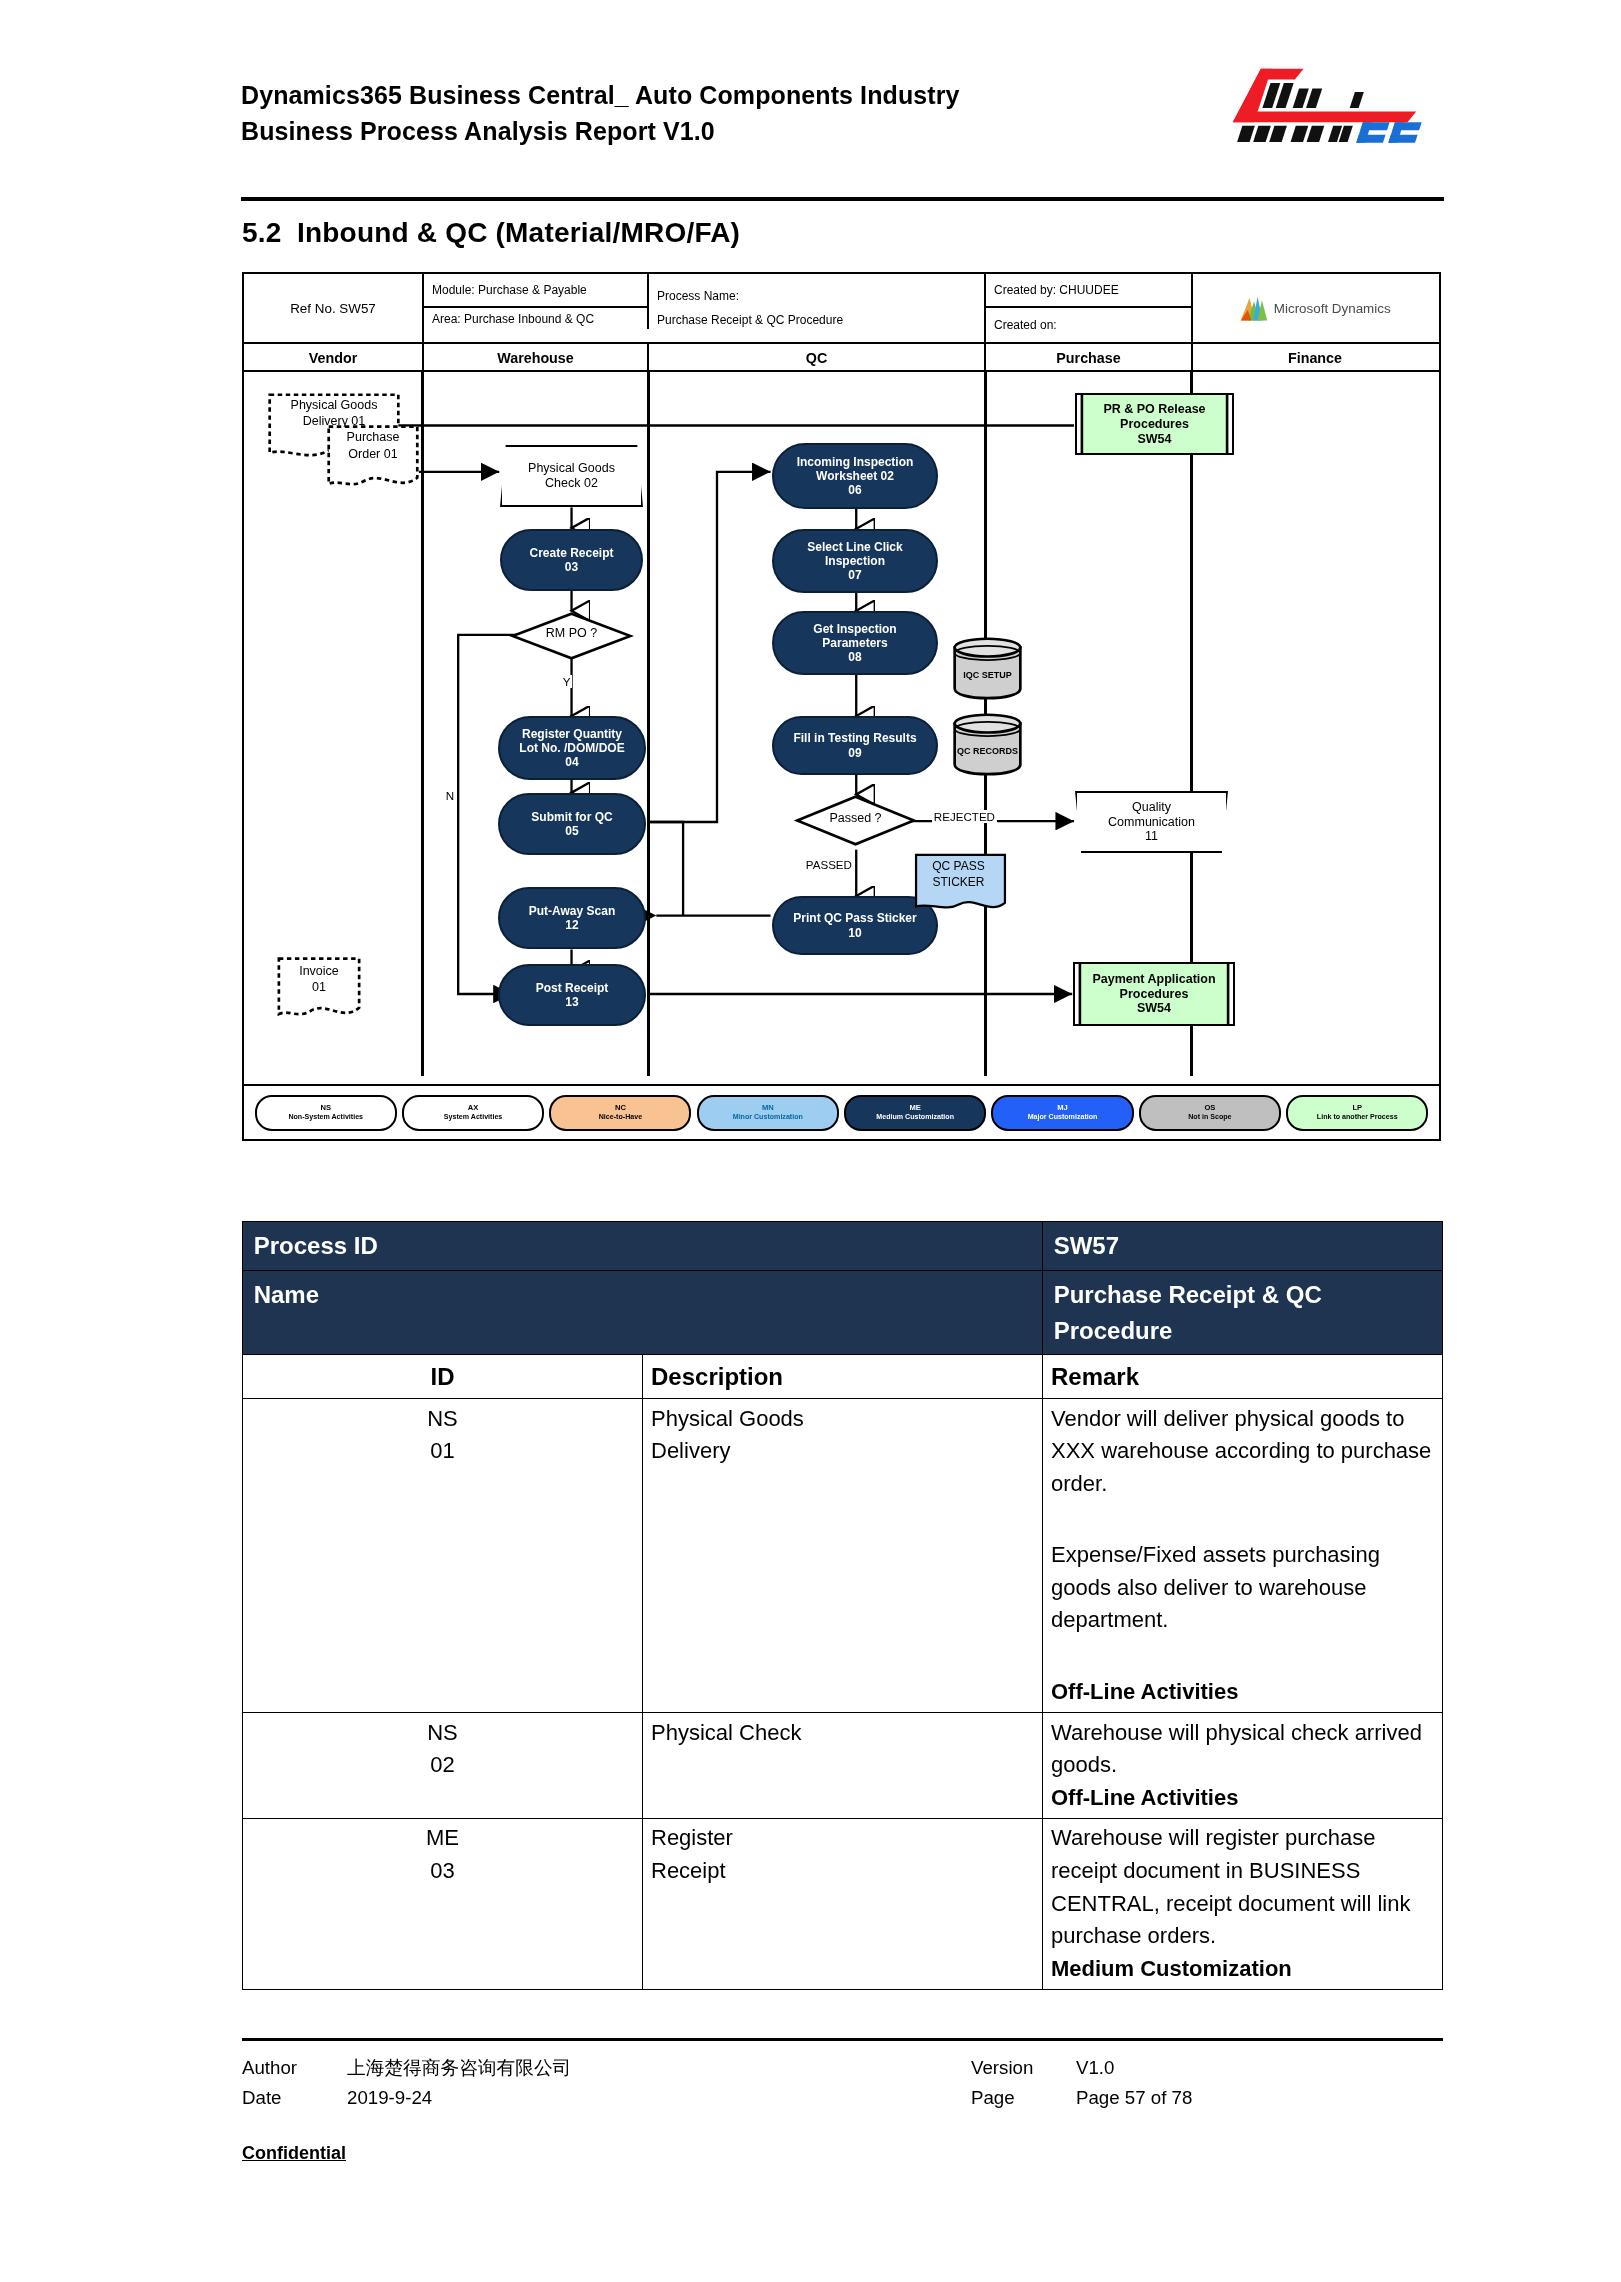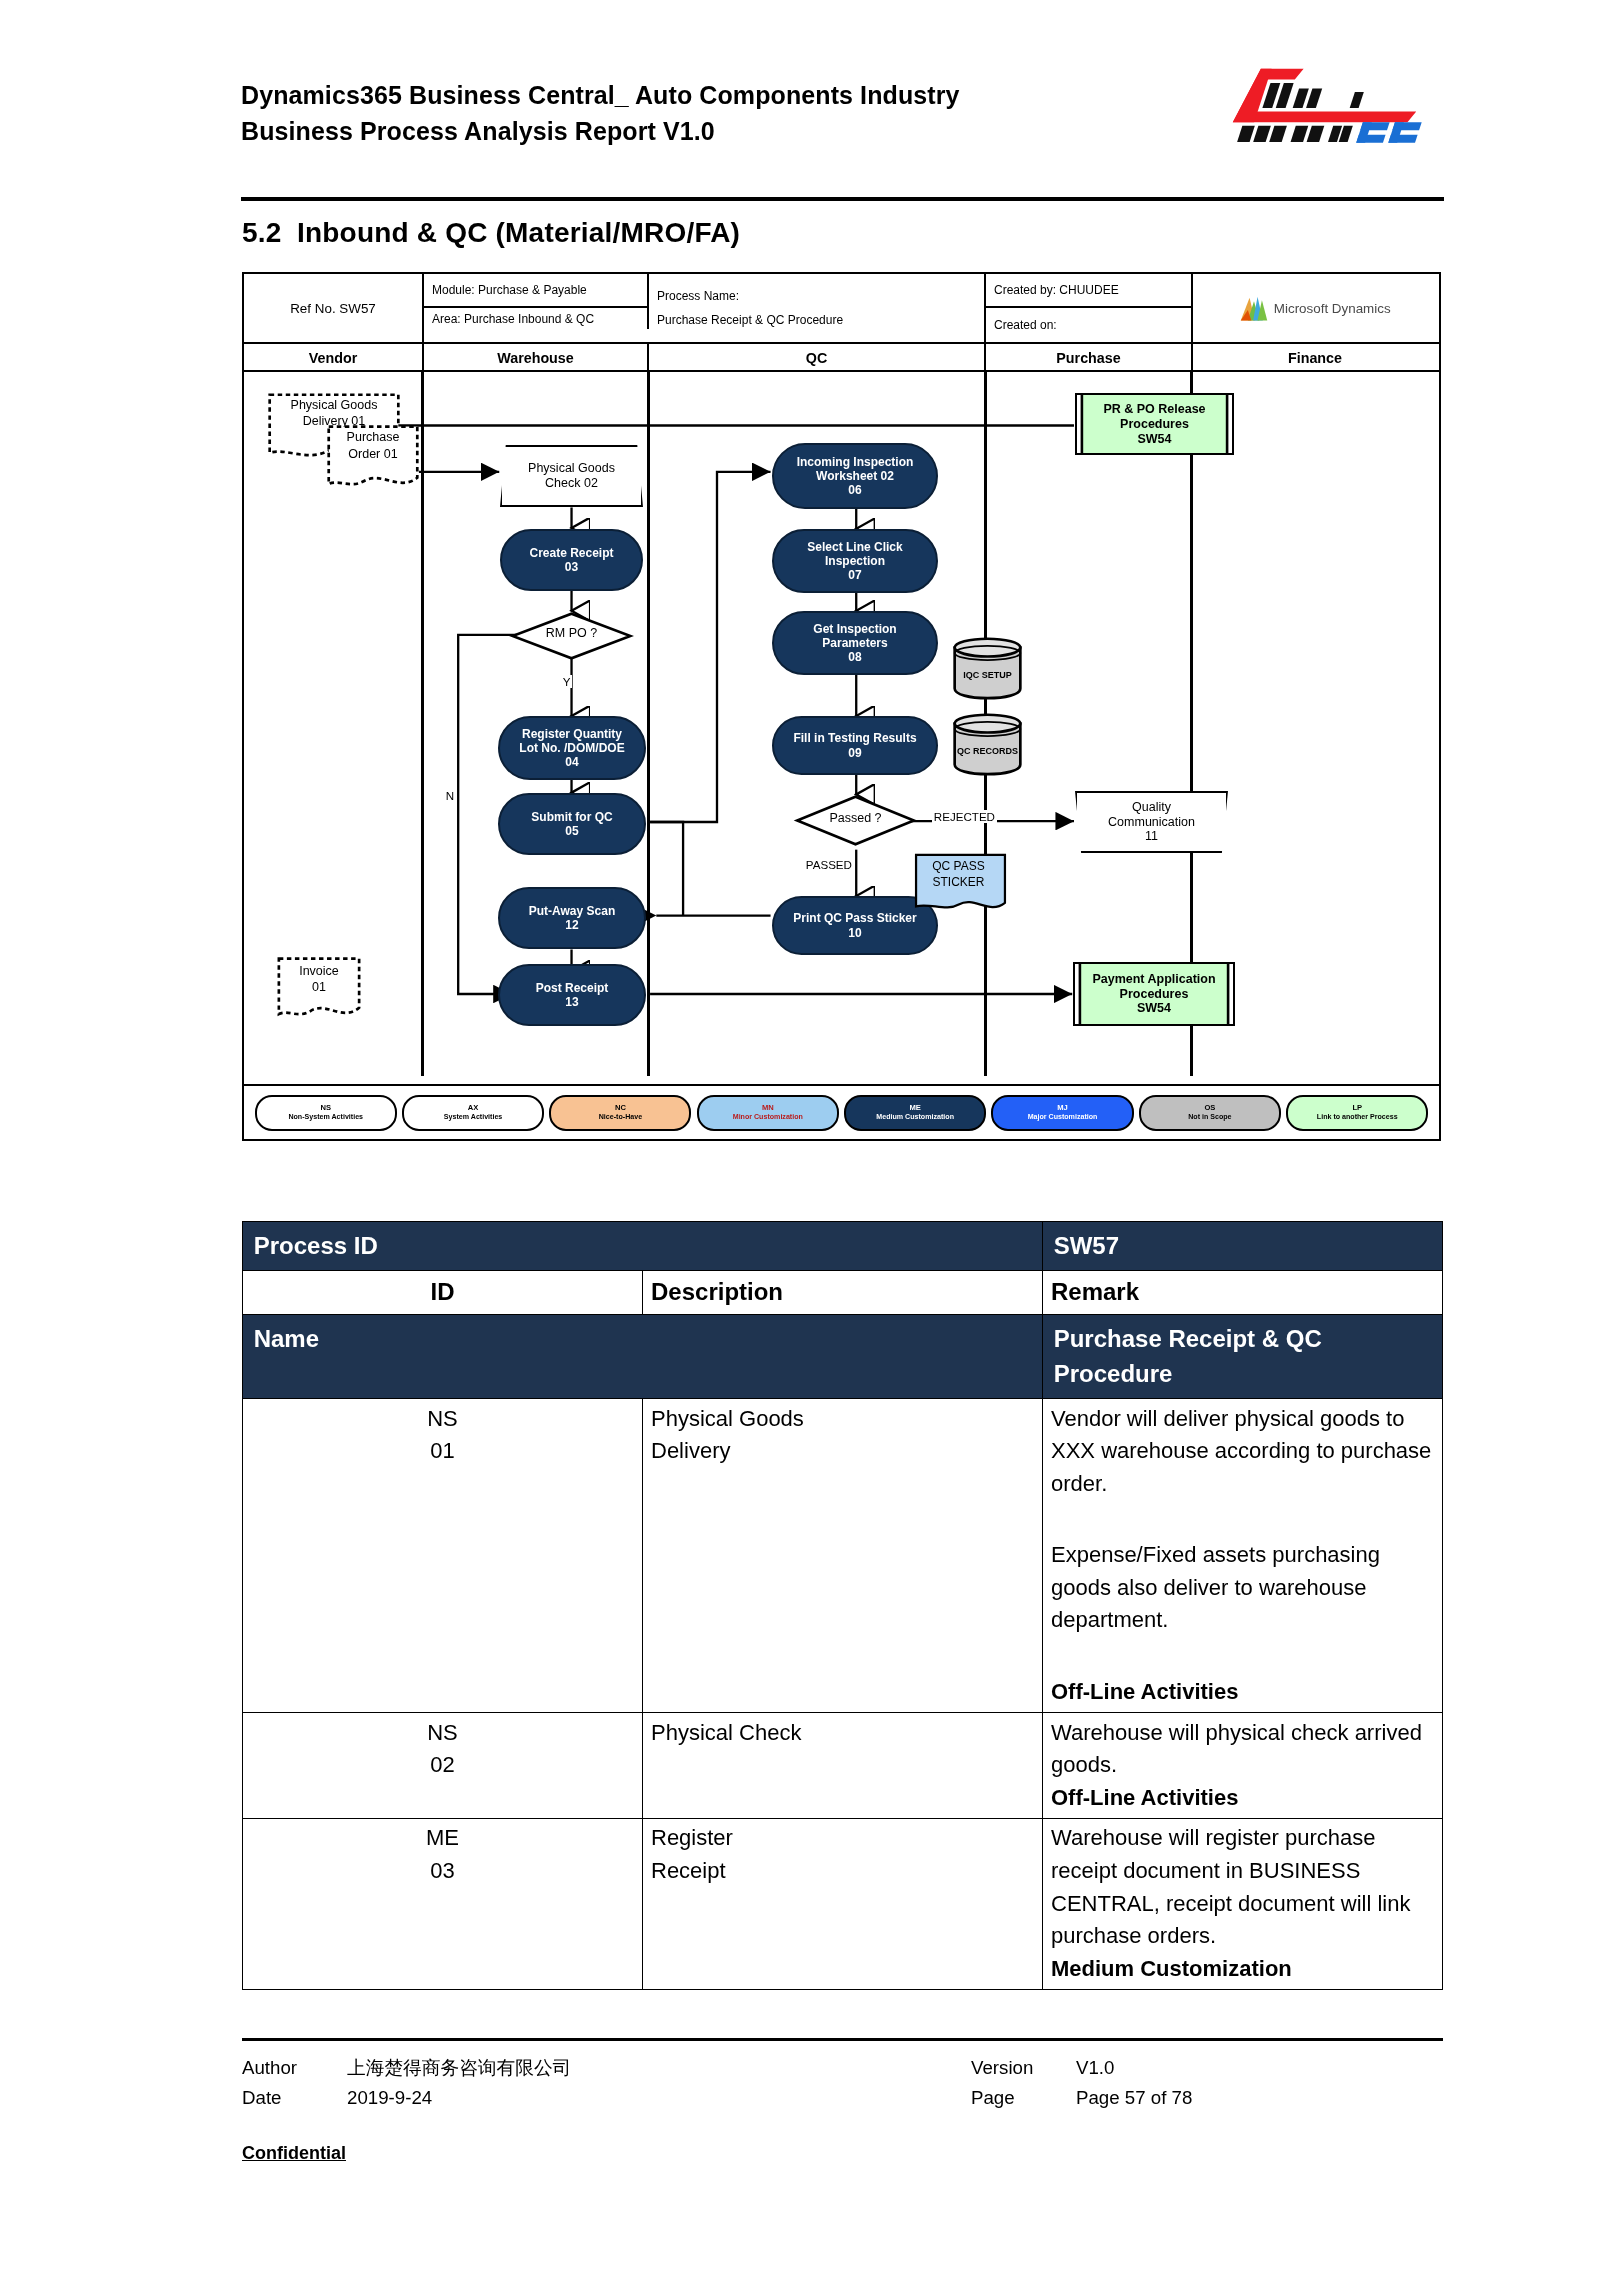--- a/index.html
+++ b/index.html
@@ -398,21 +398,21 @@
         <span class="d">Non-System Activities</span>
       </div>
       <div class="lg" style="background:#ffffff;color:#000000;">
         <span class="c">AX</span>
         <span class="d">System Activities</span>
       </div>
       <div class="lg" style="background:#f8c293;color:#000000;">
         <span class="c">NC</span>
         <span class="d">Nice-to-Have</span>
       </div>
-      <div class="lg" style="background:#9dcdf0;color:#b91c1c;">
+      <div class="lg" style="background:#9dcdf0;color:#0369a1;">
         <span class="c">MN</span>
         <span class="d">Minor Customization</span>
       </div>
       <div class="lg" style="background:#16365c;color:#ffffff;">
         <span class="c">ME</span>
         <span class="d">Medium Customization</span>
       </div>
       <div class="lg" style="background:#2360f7;color:#ffffff;">
         <span class="c">MJ</span>
         <span class="d">Major Customization</span>
@@ -428,27 +428,27 @@
     </div>
   </div>
 
   <table class="dtable">
     <tbody>
         <tr>
       <td class="hd" colspan="2">Process ID</td>
       <td class="hd">SW57</td>
     </tr>
     <tr>
+      <td class="hd" colspan="2">Name</td>
+      <td class="hd">Purchase Receipt &amp; QC Procedure</td>
+    </tr>
+    <tr>
       <td class="colh c-id">ID</td>
       <td class="colh c-desc">Description</td>
       <td class="colh">Remark</td>
-    </tr>
-    <tr>
-      <td class="hd" colspan="2">Name</td>
-      <td class="hd">Purchase Receipt &amp; QC Procedure</td>
     </tr>
 
     <tr>
       <td class="c-id">NS<br>01</td>
       <td class="c-desc">Physical Goods<br>Delivery</td>
       <td>
         <span>Vendor will deliver physical goods to XXX warehouse according to purchase order.</span>
         <span class="sp"></span>
         <span>Expense/Fixed assets purchasing goods also deliver to warehouse department.</span>
         <span class="sp"></span>

